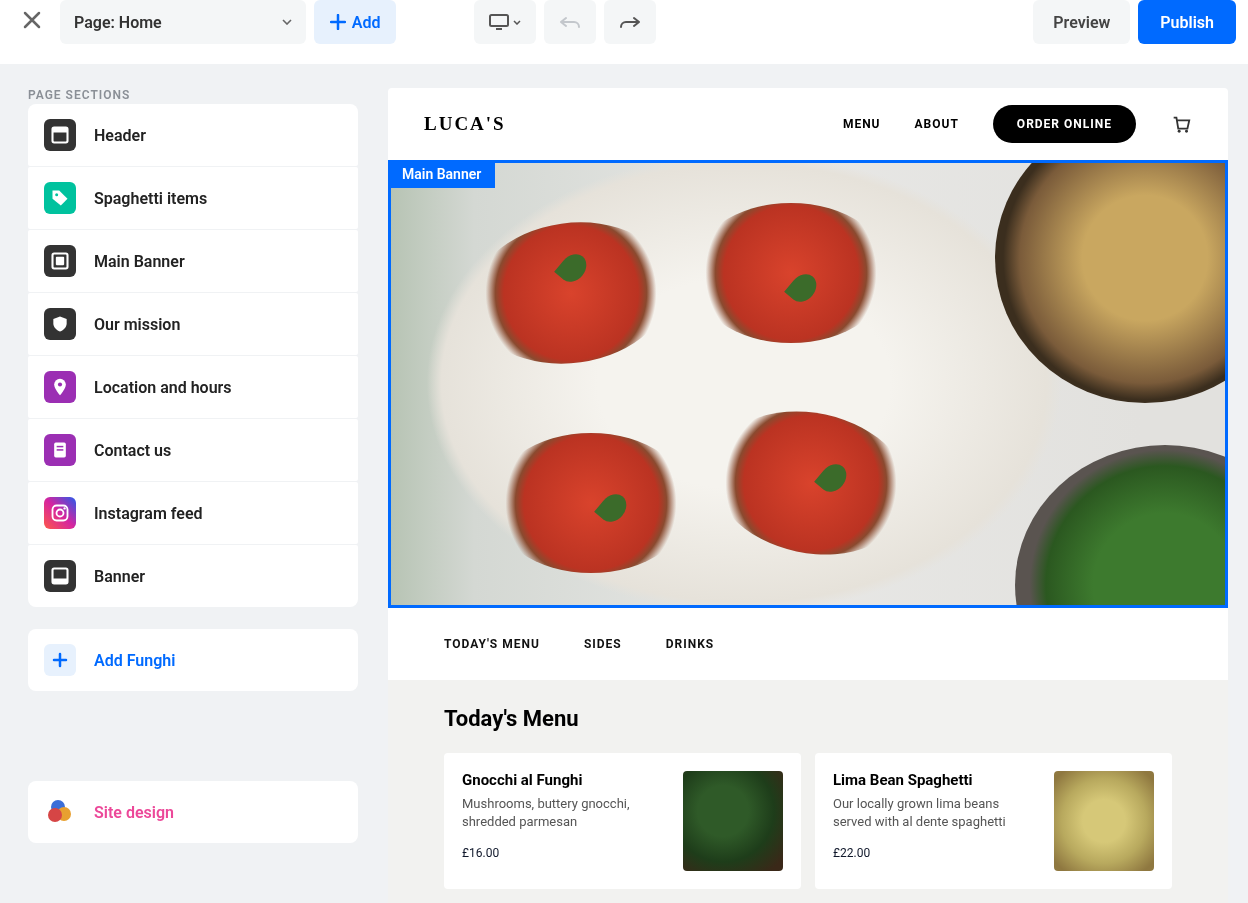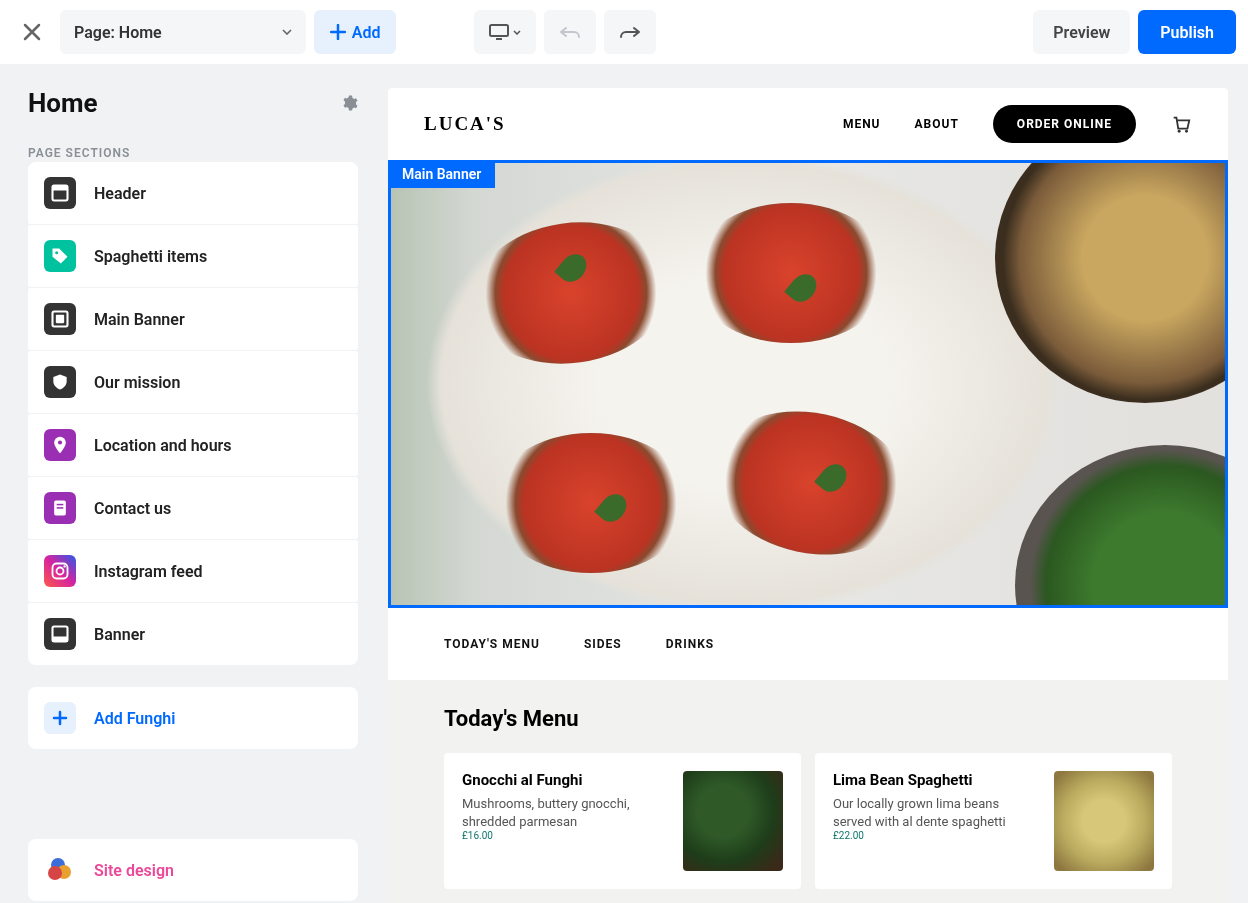--- a/index.html
+++ b/index.html
@@ -1,18 +1,18 @@
 <!DOCTYPE html>
 <html><head>
 <meta charset="utf-8">
 <style>
   *{box-sizing:border-box;margin:0;padding:0;font-family:-apple-system,BlinkMacSystemFont,"Segoe UI",Roboto,Helvetica,Arial,sans-serif}
   body{width:1248px;height:903px;background:#f0f2f4;overflow:hidden}
   
-  .top{height:64px;background:#fff;display:flex;align-items:center;padding:0 12px;gap:8px}
+  .top{height:64px;background:#fff;display:flex;padding:0 12px;gap:8px}
   .close-btn{width:40px;height:40px;display:flex;align-items:center;justify-content:center;color:#666;cursor:pointer;border-radius:6px}
   .page-sel{height:44px;background:#f4f6f7;border-radius:6px;display:flex;align-items:center;padding:0 14px;gap:120px;cursor:pointer;font-weight:600;color:#333}
   .add-btn{height:44px;background:#e7f1fd;border-radius:6px;display:flex;align-items:center;padding:8px 16px;gap:6px;cursor:pointer;color:#006aff;font-weight:600}
   .toolbar-mid{margin-left:70px;display:flex;gap:8px}
   .tool-btn{width:52px;height:44px;background:#f4f6f7;border-radius:6px;display:flex;align-items:center;justify-content:center;color:#555;cursor:pointer}
   .tool-btn.dev{width:62px;gap:4px}
   .tool-btn.dis{color:#c3c7cc}
   .spacer{flex:1}
   .prev-btn{height:44px;background:#f4f6f7;border-radius:6px;padding:0 20px;display:flex;align-items:center;font-weight:600;color:#444;cursor:pointer}
   .pub-btn{height:44px;background:#006aff;color:#fff;border-radius:6px;padding:0 22px;display:flex;align-items:center;font-weight:600;cursor:pointer}
@@ -56,22 +56,22 @@
   .bowl1{position:absolute;right:-70px;top:-50px;width:300px;height:290px;border-radius:50%;background:radial-gradient(circle,#c9a760 30%,#7a5b3a 60%,#3b2e1e 68%)}
   .bowl2{position:absolute;right:-90px;bottom:-120px;width:300px;height:280px;border-radius:50%;background:radial-gradient(circle,#3d7a2e 35%,#2b5820 58%,#5a5450 66%)}
   .tabs{height:72px;display:flex;align-items:center;padding:0 56px;gap:44px;background:#fff}
   .tab{font-size:12px;font-weight:700;letter-spacing:1px;cursor:pointer;color:#111}
   .menu-area{padding:26px 56px;background:#f2f2f0}
   .menu-area h2{font-size:22px;font-weight:700;margin-bottom:22px}
   .cards{display:flex;gap:14px}
   .card{flex:1;background:#fff;border-radius:4px;padding:18px;display:flex;gap:28px}
   .card-txt{flex:1}
   .card h3{font-size:15px;font-weight:700;margin-bottom:6px}
-  .card p{font-size:13px;color:#555;line-height:1.35;margin-bottom:0}
-  .price{font-size:10px;color:#0f766e}
+  .card p{font-size:13px;color:#555;line-height:1.35;margin-bottom:16px}
+  .price{font-size:12px;color:#0f172a}
   .thumb{width:100px;height:100px;border-radius:4px;flex:none}
   .th1{background:radial-gradient(circle at 40% 40%,#2f5a28 30%,#1e3d1a 60%,#3a2818 90%)}
   .th2{background:radial-gradient(circle at 50% 50%,#d6c878 30%,#b8a95e 60%,#8f7840 90%)}
   svg{display:block}
 </style>
 </head>
 <body>
 
 <div class="top">
   <div class="close-btn">
@@ -117,28 +117,20 @@
       <span>Preview</span>
     </div>
   <div class="pub-btn">
       <span>Publish</span>
     </div>
 </div>
 
 <div class="body">
 
   <div class="side">
-    <div class="side-h">
-      <h1>Home</h1>
-      <div class="gear">
-        <svg width="18" height="18" viewBox="0 0 24 24">
-            <path fill="#8a8f96" d="M12 8a4 4 0 1 0 0 8a4 4 0 0 0 0-8m9.4 4a7.5 7.5 0 0 0-.1-1.3l2.1-1.6l-2-3.5l-2.5 1a7.5 7.5 0 0 0-2.2-1.3L16 2h-4l-.7 2.6a7.5 7.5 0 0 0-2.2 1.3l-2.5-1l-2 3.5l2.1 1.6A7.5 7.5 0 0 0 6.6 12a7.5 7.5 0 0 0 .1 1.3l-2.1 1.6l2 3.5l2.5-1a7.5 7.5 0 0 0 2.2 1.3L12 22h4l.7-2.6a7.5 7.5 0 0 0 2.2-1.3l2.5 1l2-3.5l-2.1-1.6a7.5 7.5 0 0 0 .1-1.3"></path>
-          </svg>
-      </div>
-    </div>
     <div class="lbl">PAGE SECTIONS</div>
     <div class="sec-list" id="sec-list">
         <div class="sec">
           <div class="sec-ic" style="background: rgb(51, 51, 51); color: rgb(255, 255, 255);">
             <svg width="20" height="20" viewBox="0 0 24 24" style="color:#fff">
               <rect x="3" y="3" width="18" height="18" rx="2" fill="none" stroke="currentColor" stroke-width="2.5"></rect>
               <rect x="3" y="3" width="18" height="6" fill="currentColor"></rect>
             </svg>
           </div>
           <span>Header</span>

